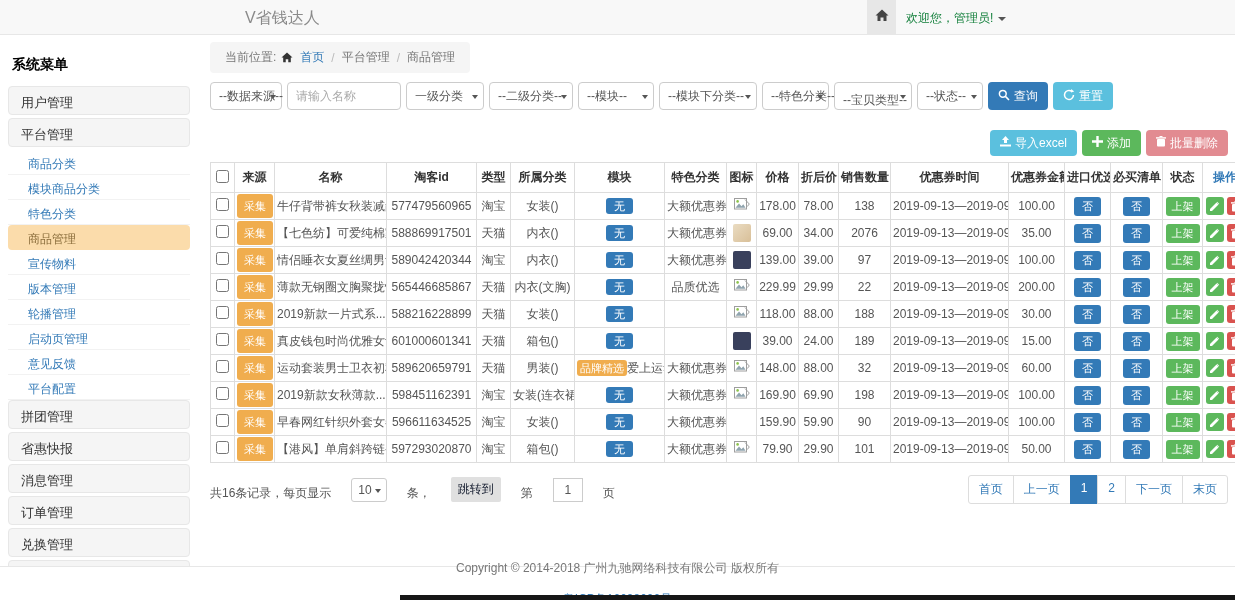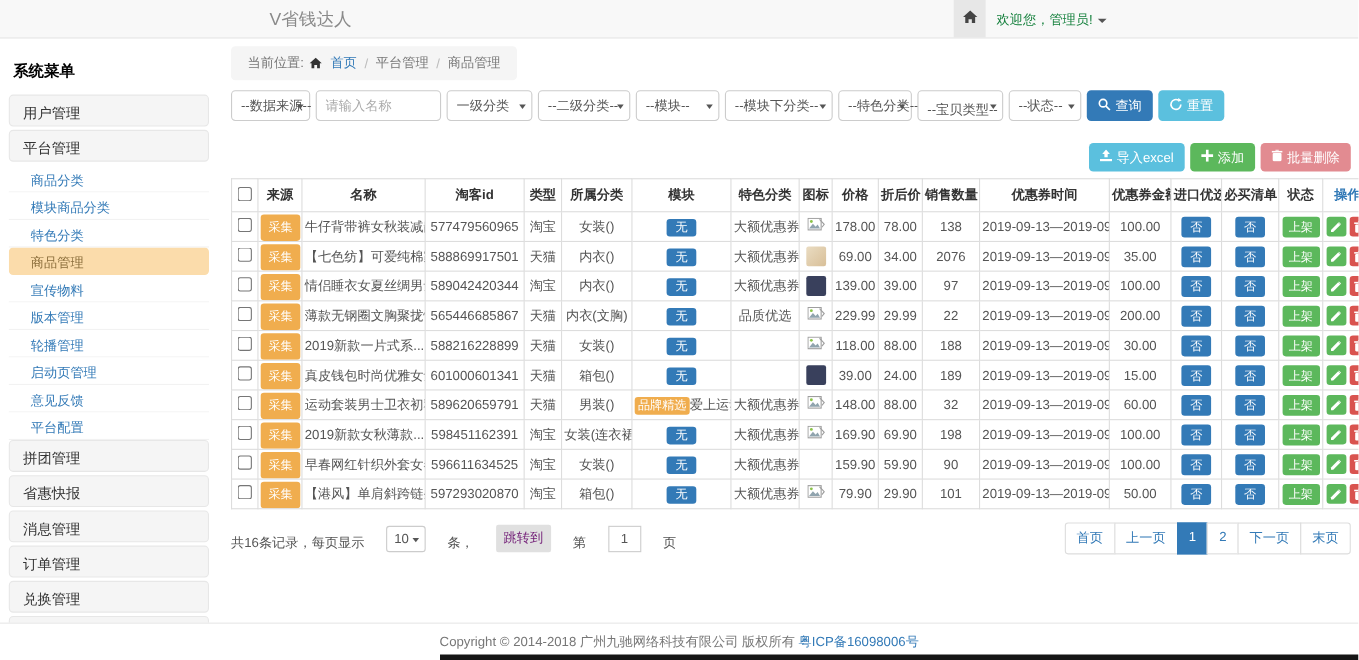--- a/index.html
+++ b/index.html
@@ -56,29 +56,29 @@
   .op-edit { background:#5cb85c; margin-right:3px; }
   .op-del { background:#d9534f; }
   .thumb { display:inline-block; width:18px; height:18px; vertical-align:middle; border-radius:2px; }
   .thumb-beige { background:linear-gradient(135deg,#eadcc2,#d8bf98); }
   .thumb-dark { background:#39405c; }
   
   .pagination-row { display:flex; justify-content:space-between; align-items:center; margin-top:12px; }
   .pg-left { display:flex; align-items:flex-end; gap:20px; color:#555; }
   .sel-mini { position:relative; height:24px; border:1px solid #ccc; border-radius:3px; background:#fff; display:flex; align-items:center; padding:0 14px 0 6px; cursor:pointer; }
   .sel-mini .sel-caret { top:10px; }
-  .jump-btn { background:#e0e0e0; padding:4px 7px; color:#701a75; cursor:pointer; border-radius:2px; }
+  .jump-btn { background:#e0e0e0; padding:4px 7px; color:#0f172a; cursor:pointer; border-radius:2px; }
   .page-input { width:30px; height:24px; border:1px solid #ccc; text-align:center; font-family:inherit; font-size:12px; color:#555; }
   .pg-right { display:flex; }
   .pg-btn { border:1px solid #ddd; padding:5px 10px; color:#337ab7; background:#fff; cursor:pointer; margin-left:-1px; }
   .pg-btn:first-child { margin-left:0; border-radius:3px 0 0 3px; }
   .pg-btn:last-child { border-radius:0 3px 3px 0; }
   .pg-btn.active { background:#337ab7; color:#fff; border-color:#337ab7; }
   
-  .footer { position:absolute; left:0; right:0; bottom:0; height:34px; background:#fff; border-top:1px solid #e7e7e7; display:flex; align-items:center; justify-content:center; color:#777; z-index:10; }
+  .footer { position:absolute; left:0; right:0; bottom:0; height:34px; background:#fff; border-top:1px solid #e7e7e7; display:flex; align-items:center; justify-content:center; color:#777; z-index:10;flex-direction:column; }
   .footer .icp-link { color:#337ab7; cursor:pointer; }
   .bottom-strip { position:absolute; left:400px; right:0; bottom:0; height:5px; background:#161616; z-index:11; }
   input[type="checkbox"] { width:13px; height:13px; cursor:pointer; }
 </style>
 </head>
 <body>
 
 <div class="topbar">
   <div class="topbar-title">V省钱达人</div>
   <div class="topbar-home">

